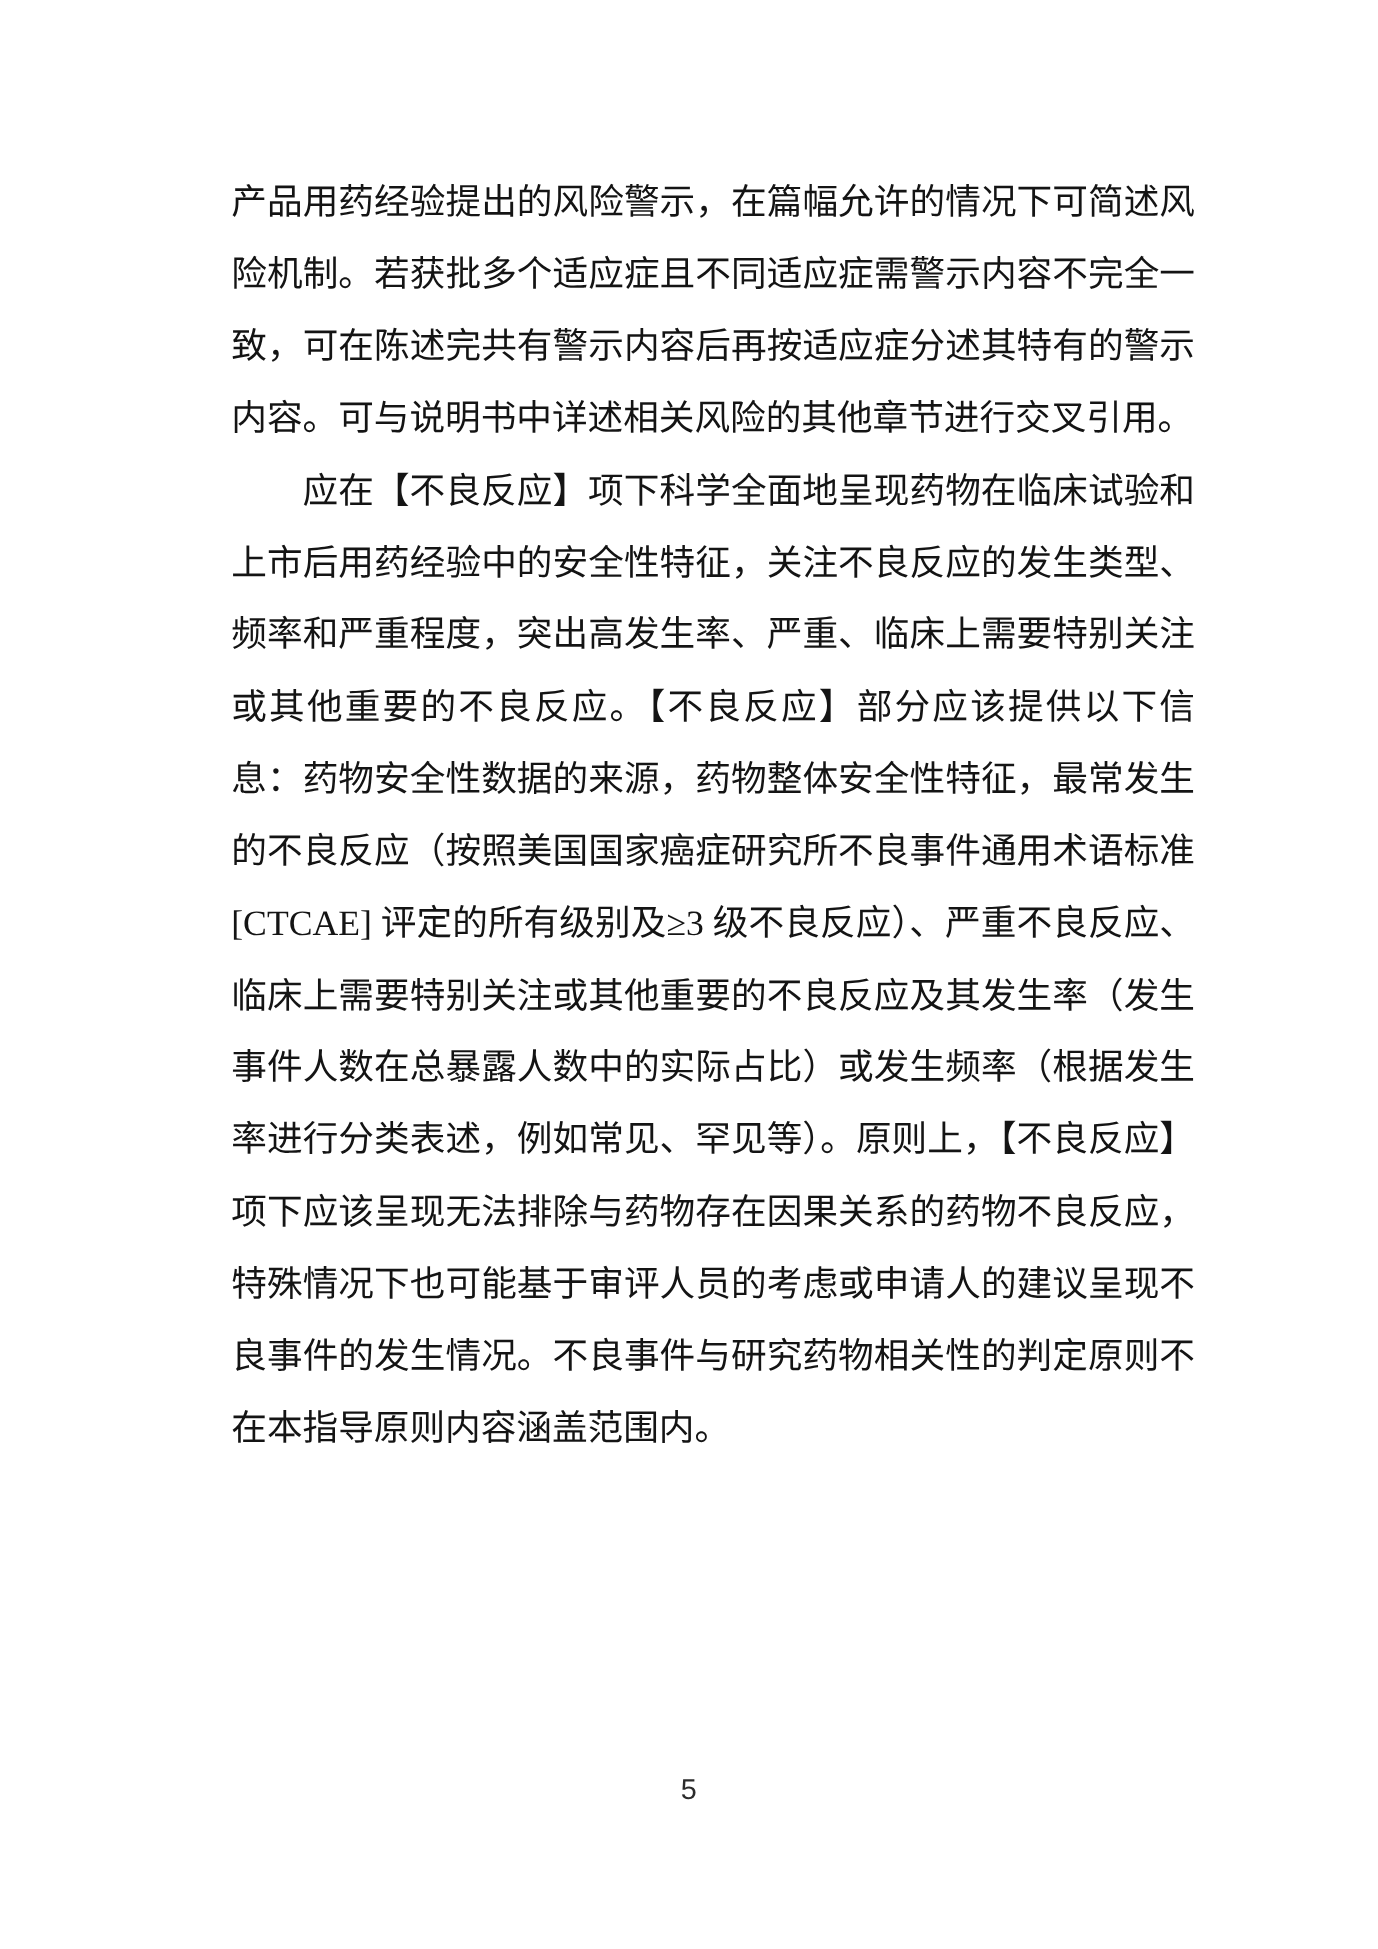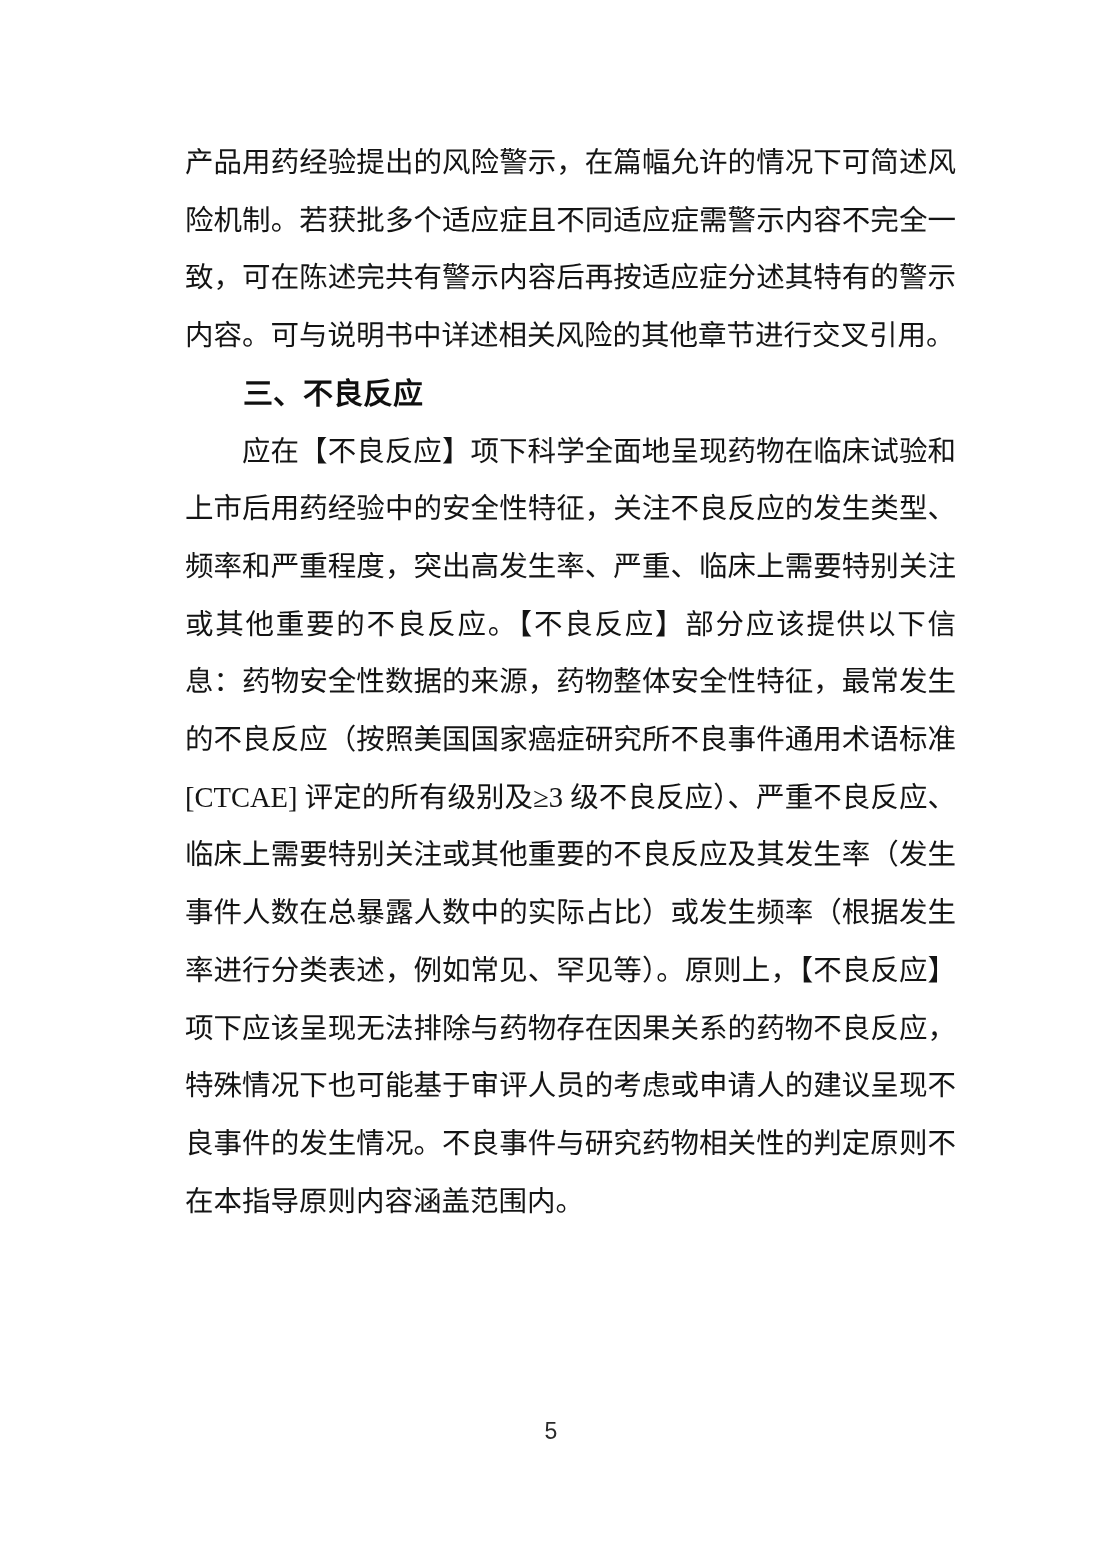--- a/index.html
+++ b/index.html
@@ -61,17 +61,16 @@
     line-height: 30px;
     color: #2b2b2b;
   }
 </style>
 </head>
 <body>
 
 <div class="page">
   <div class="content">
     <p class="no-indent">产品用药经验提出的风险警示，在篇幅允许的情况下可简述风险机制。若获批多个适应症且不同适应症需警示内容不完全一致，可在陈述完共有警示内容后再按适应症分述其特有的警示内容。可与说明书中详述相关风险的其他章节进行交叉引用。</p>
-    <h2 class="heading">三、不良反应</h2>
     <p class="indent">应在【不良反应】项下科学全面地呈现药物在临床试验和上市后用药经验中的安全性特征，关注不良反应的发生类型、频率和严重程度，突出高发生率、严重、临床上需要特别关注或其他重要的不良反应。【不良反应】部分应该提供以下信息：药物安全性数据的来源，药物整体安全性特征，最常发生的不良反应（按照美国国家癌症研究所不良事件通用术语标准 [CTCAE] 评定的所有级别及≥3 级不良反应）、严重不良反应、临床上需要特别关注或其他重要的不良反应及其发生率（发生事件人数在总暴露人数中的实际占比）或发生频率（根据发生率进行分类表述，例如常见、罕见等）。原则上，【不良反应】项下应该呈现无法排除与药物存在因果关系的药物不良反应，特殊情况下也可能基于审评人员的考虑或申请人的建议呈现不良事件的发生情况。不良事件与研究药物相关性的判定原则不在本指导原则内容涵盖范围内。</p>
   </div>
   <div class="footer">5</div>
 </div>
 
 </body></html>

